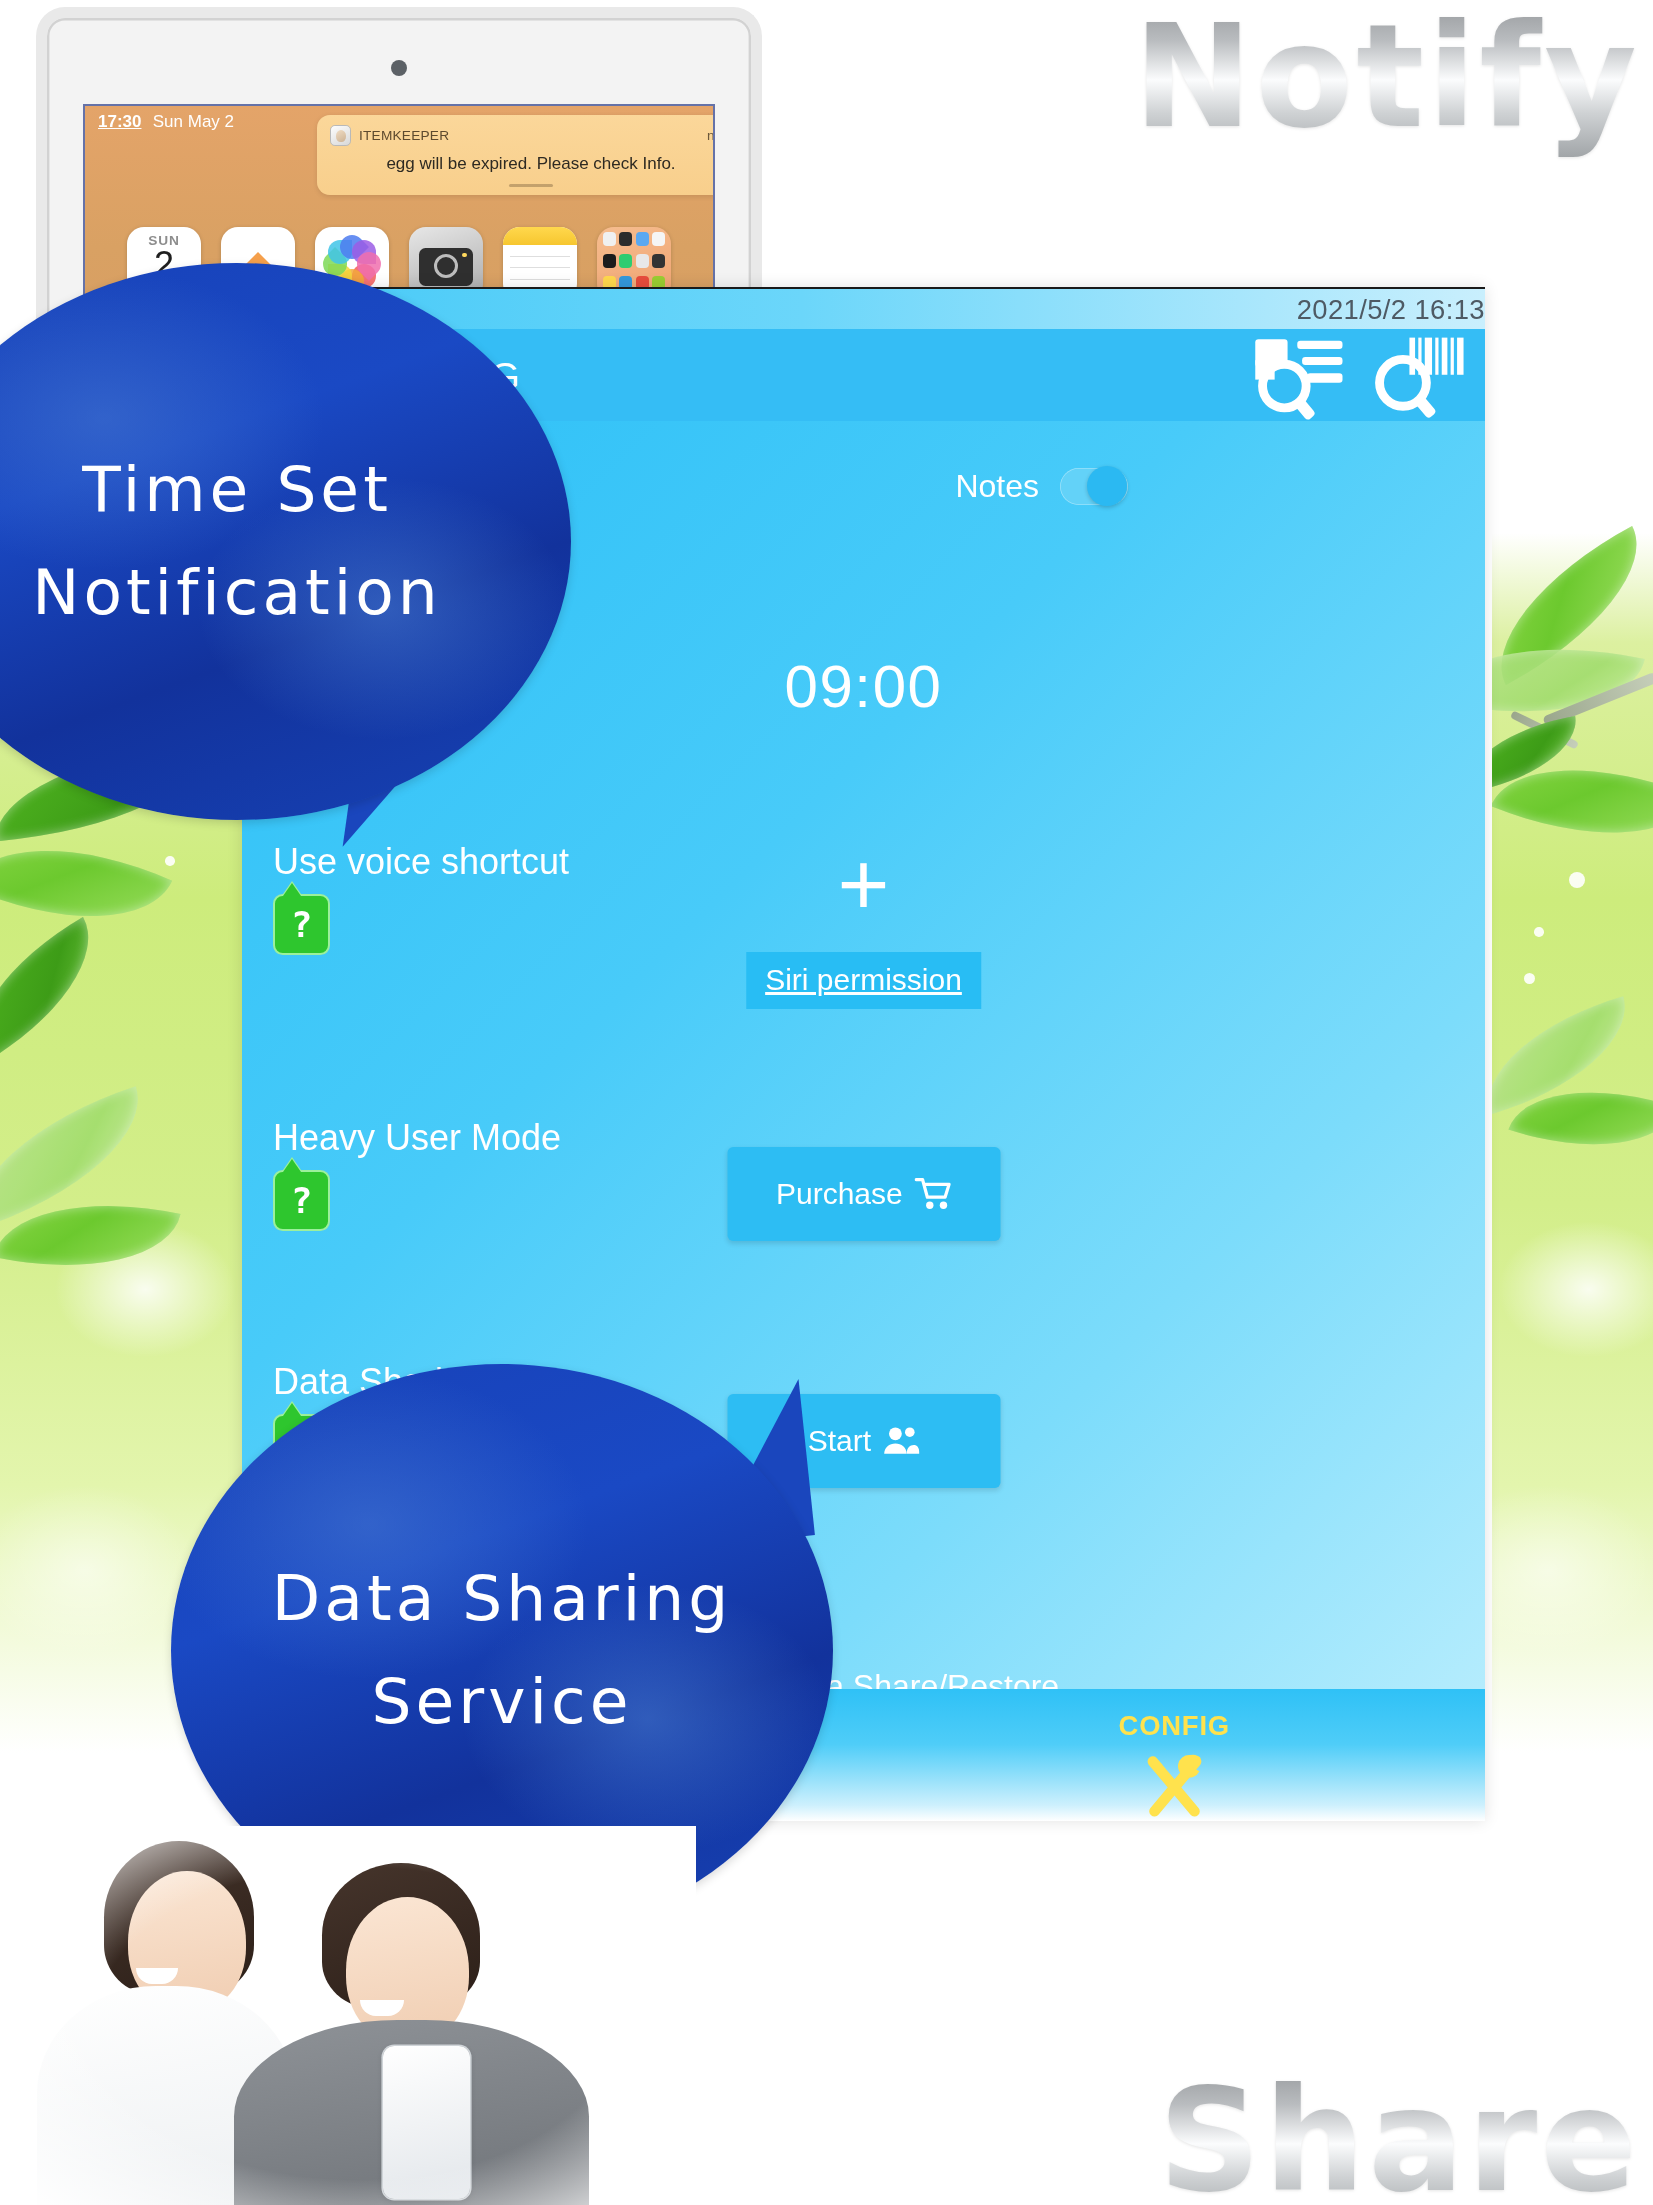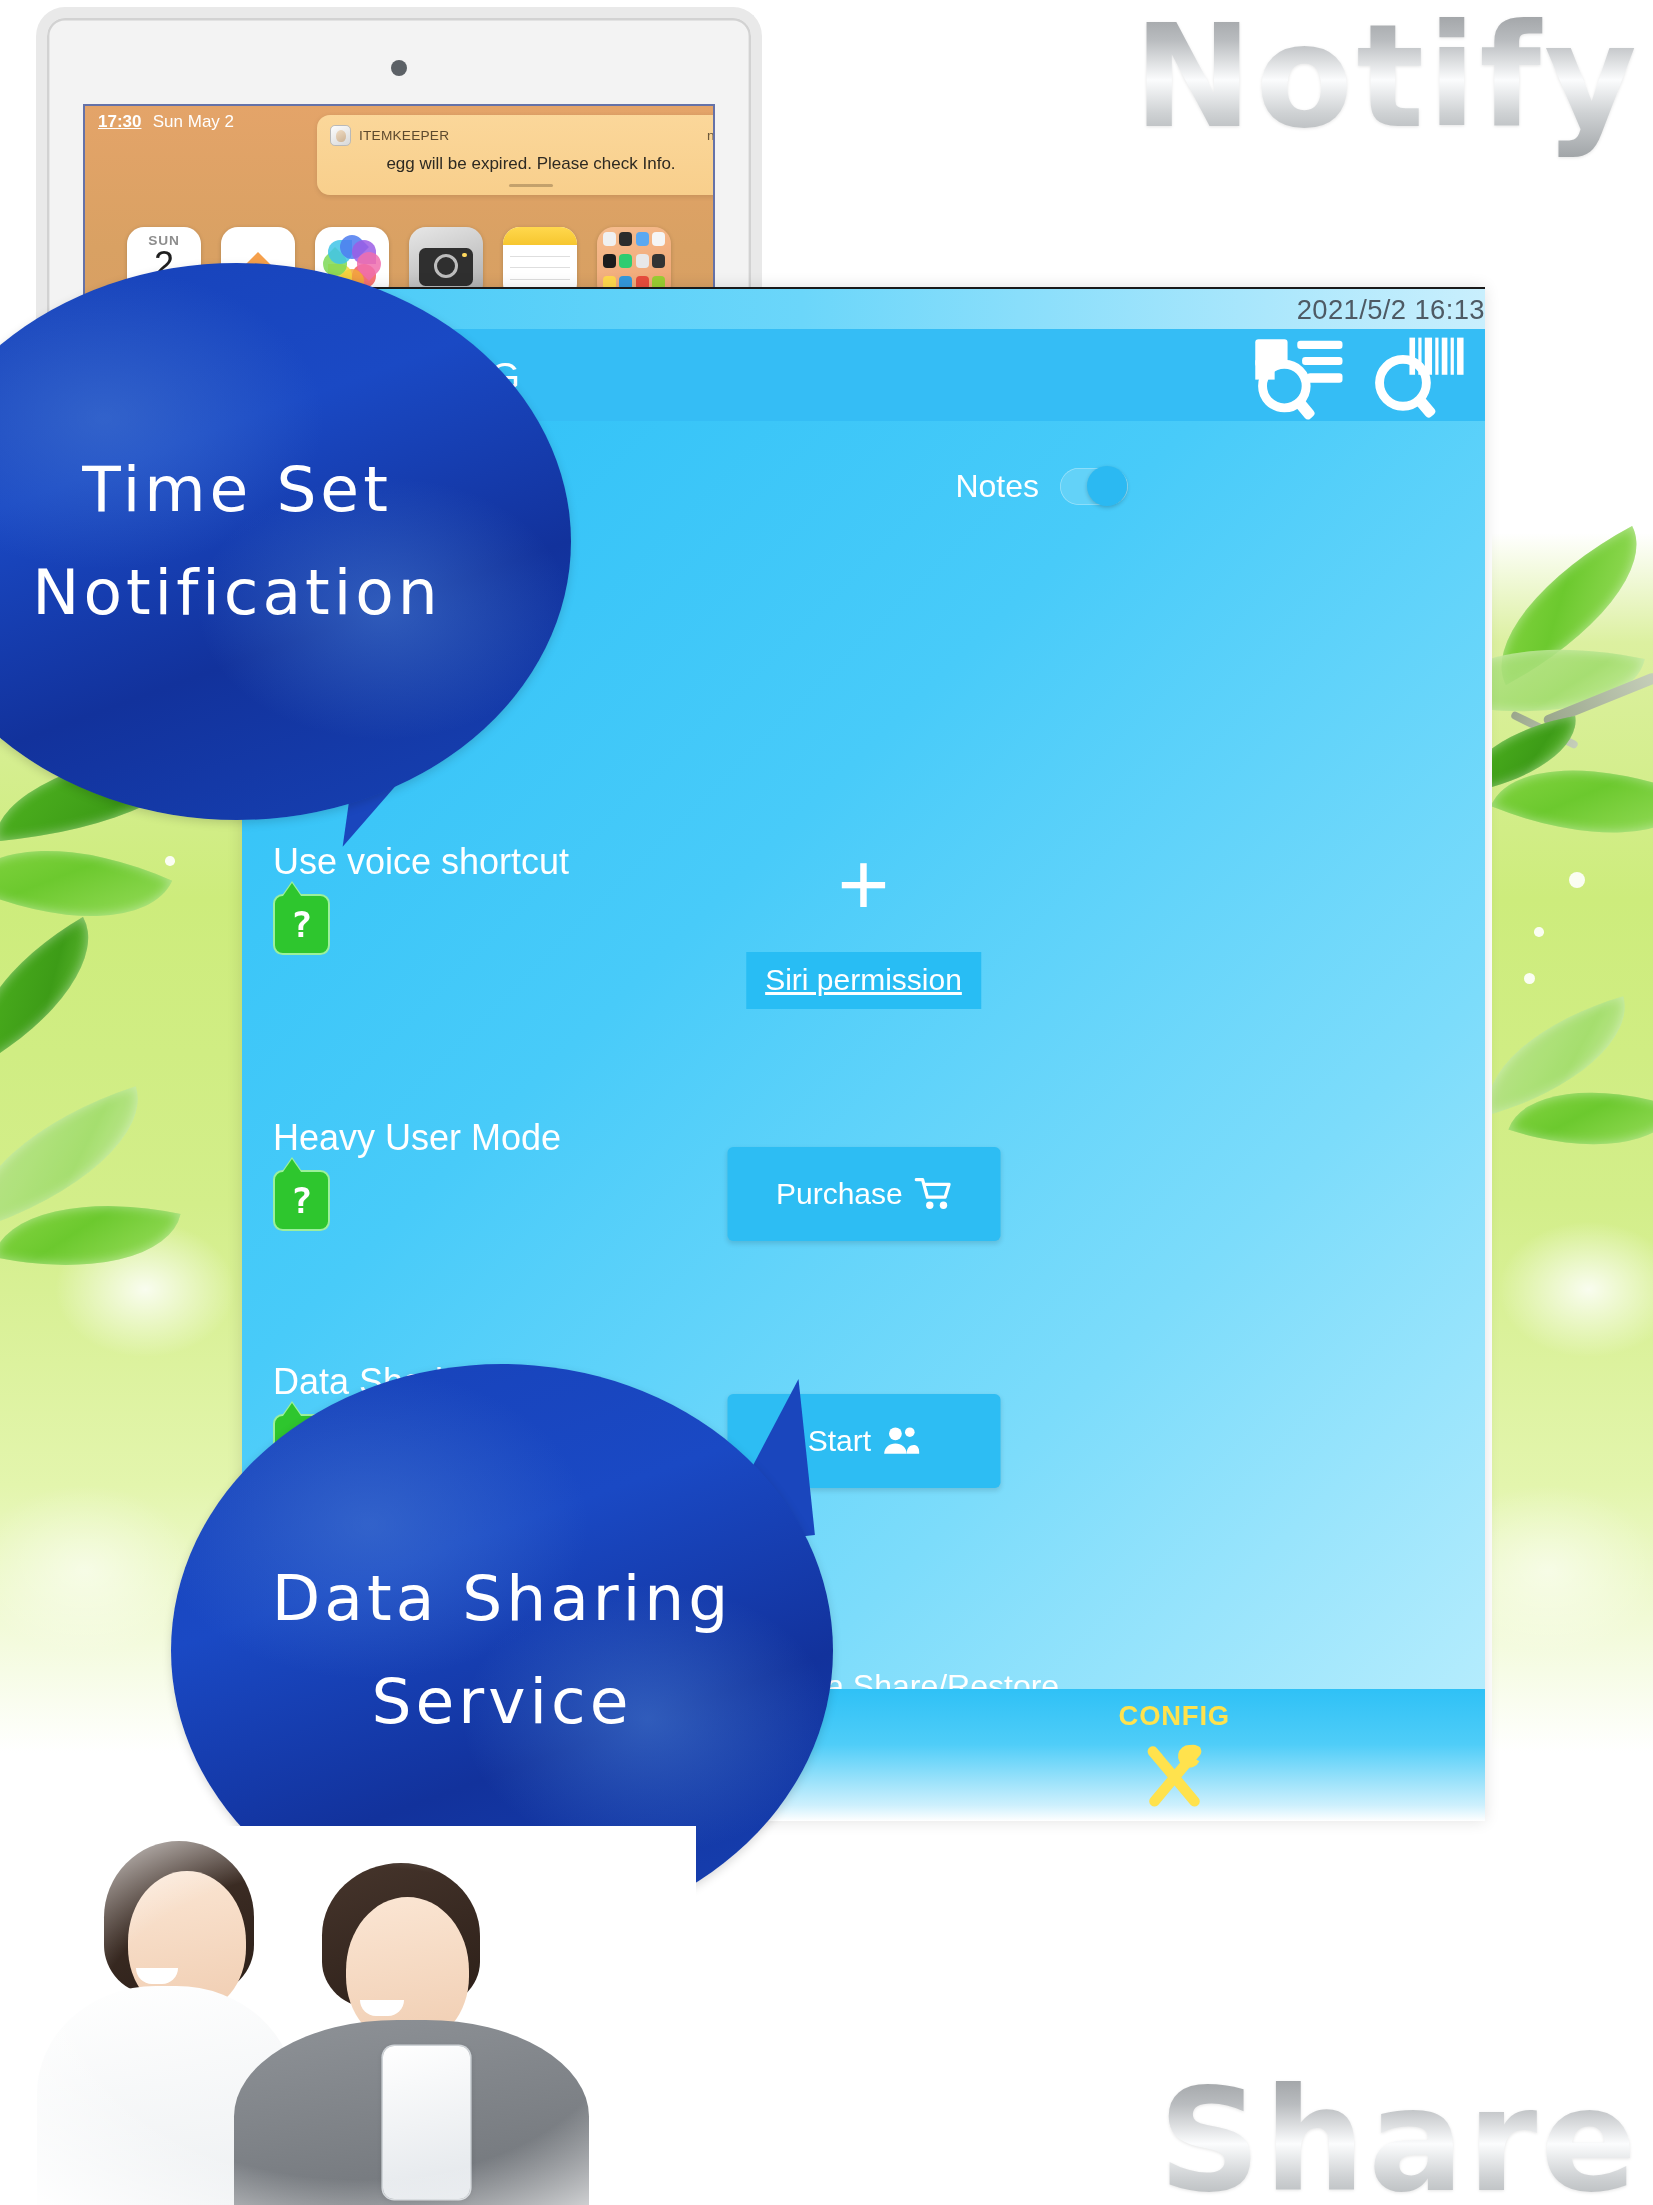--- a/index.html
+++ b/index.html
@@ -175,21 +175,21 @@
   }
   .bigbtn .t { font-size:30px; color:#fff; }
   .cutoff-label { position:absolute; left:50%; transform:translateX(-50%); bottom:-16px;
      font-size:32px; color:#fff; white-space:nowrap; }
 
   .tabbar {
     position:absolute; left:0; right:0; bottom:0; height:132px;
     background: linear-gradient(180deg,#2fc1f6 0%,#4fcdf8 42%,#cdf0fd 88%,#ffffff 100%);
     display:flex;
   }
-  .tab { flex:1; display:flex; flex-direction:column; align-items:center; justify-content:flex-start;
+  .tab { flex:1; display:flex; flex-direction:column; align-items:center; justify-content:flex-end;
          padding-top:11.3px; cursor:pointer; }
   .tab .tlabel { font-size:27.4px; font-weight:700; letter-spacing:0.8px; }
   .tab.info .tlabel { color:#ffffff; }
   .tab.config .tlabel { color:#ffe24d; }
   .tab .ticon { margin-top:8px; }
 
   
   .bubble {
     position:absolute; border-radius:50%;
     background:
@@ -405,20 +405,21 @@
         <span class="lbl">Notes</span>
         <span class="toggle">
             <span class="knob"></span>
           </span>
       </div>
 
       <div class="srow" style="top:145px;">
         <div class="slabel">Notice Time</div>
         <div class="help-badge">?</div>
       </div>
+      <div class="time-value">09:00</div>
 
       <div class="srow" style="top:420px;">
         <div class="slabel">Use voice shortcut</div>
         <div class="help-badge">?</div>
       </div>
       <div class="plus-btn" style="top:432px;">+</div>
       <div class="linkbtn" style="top:531px;">
         <span>Siri permission</span>
       </div>
 

